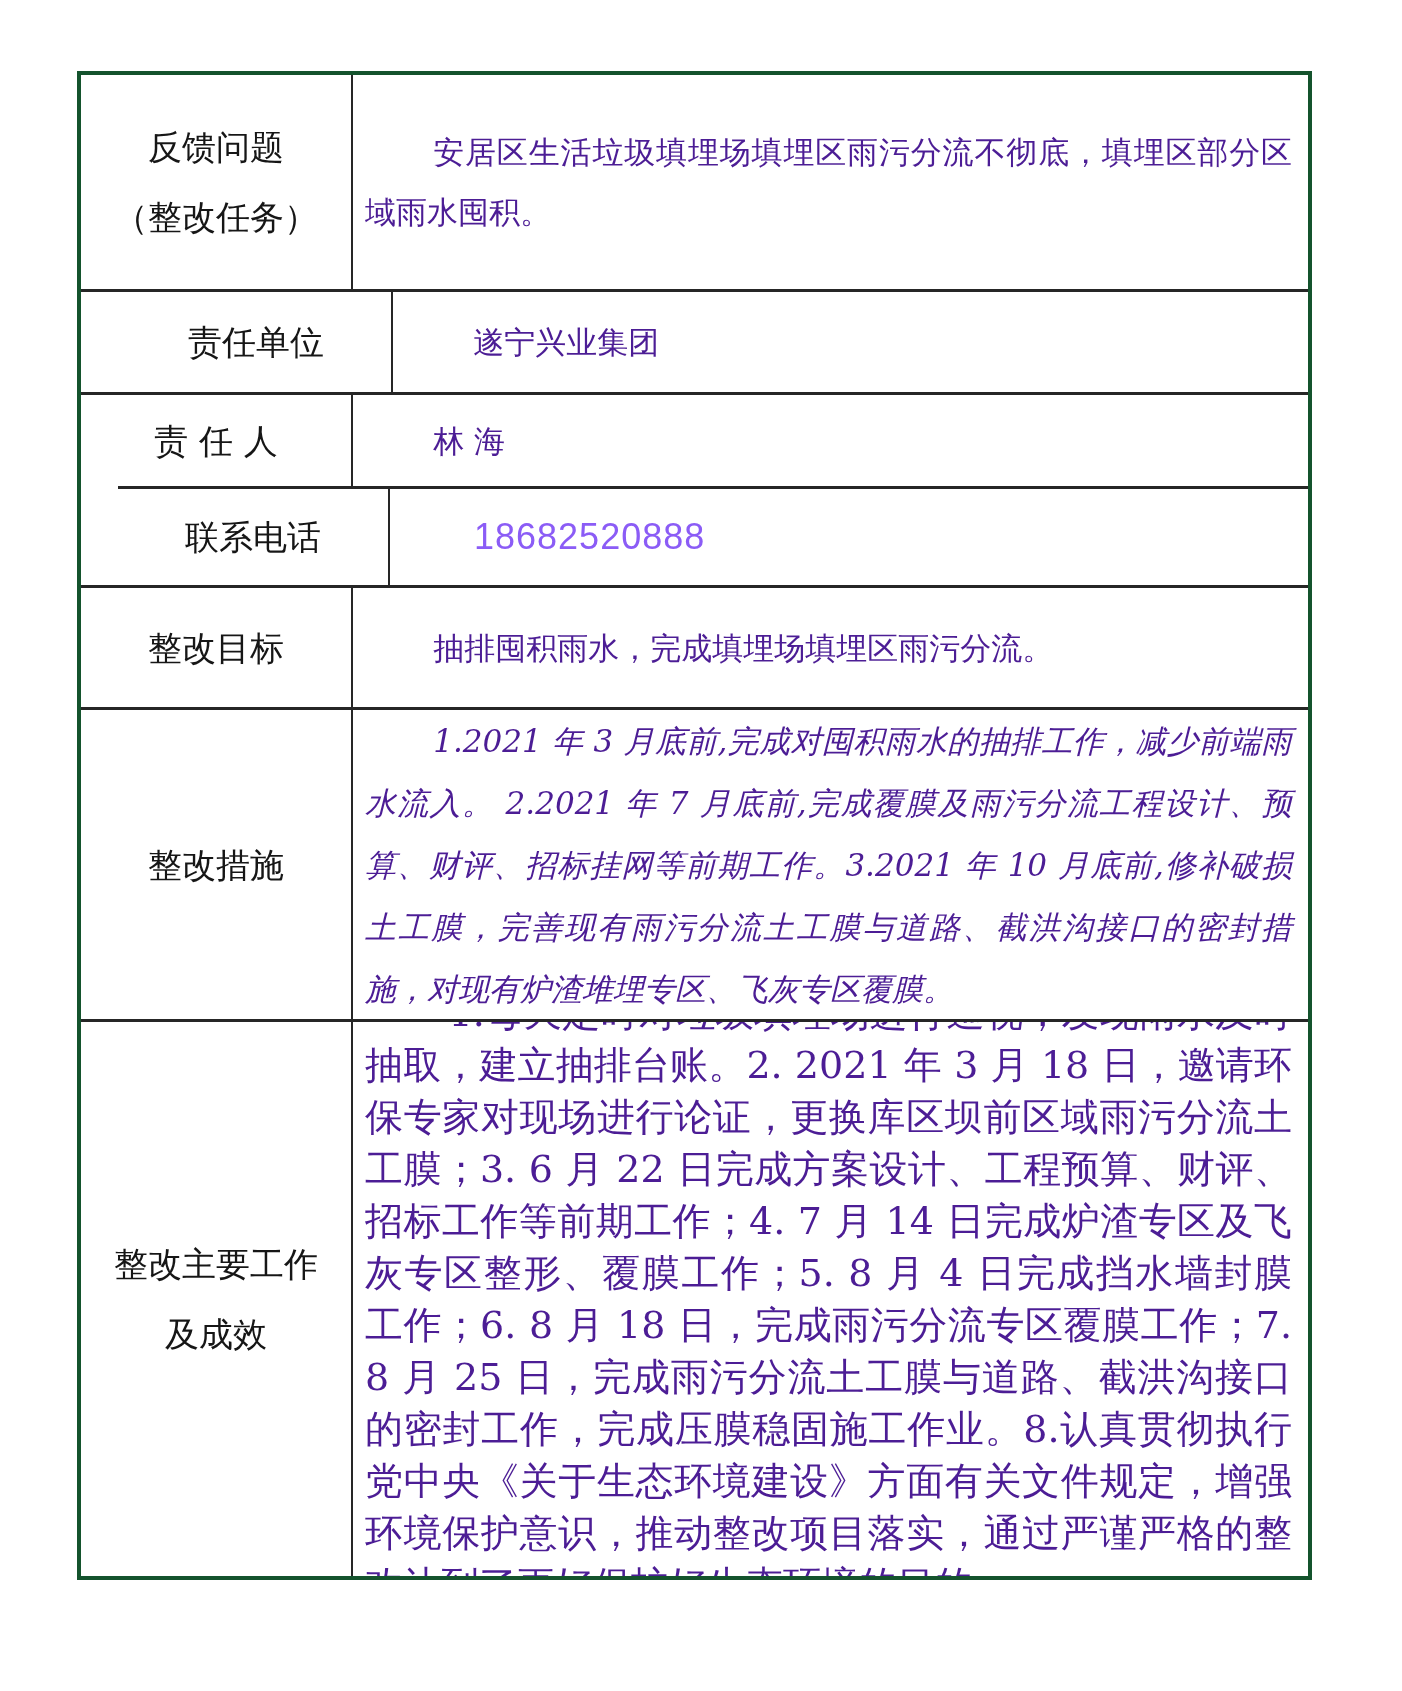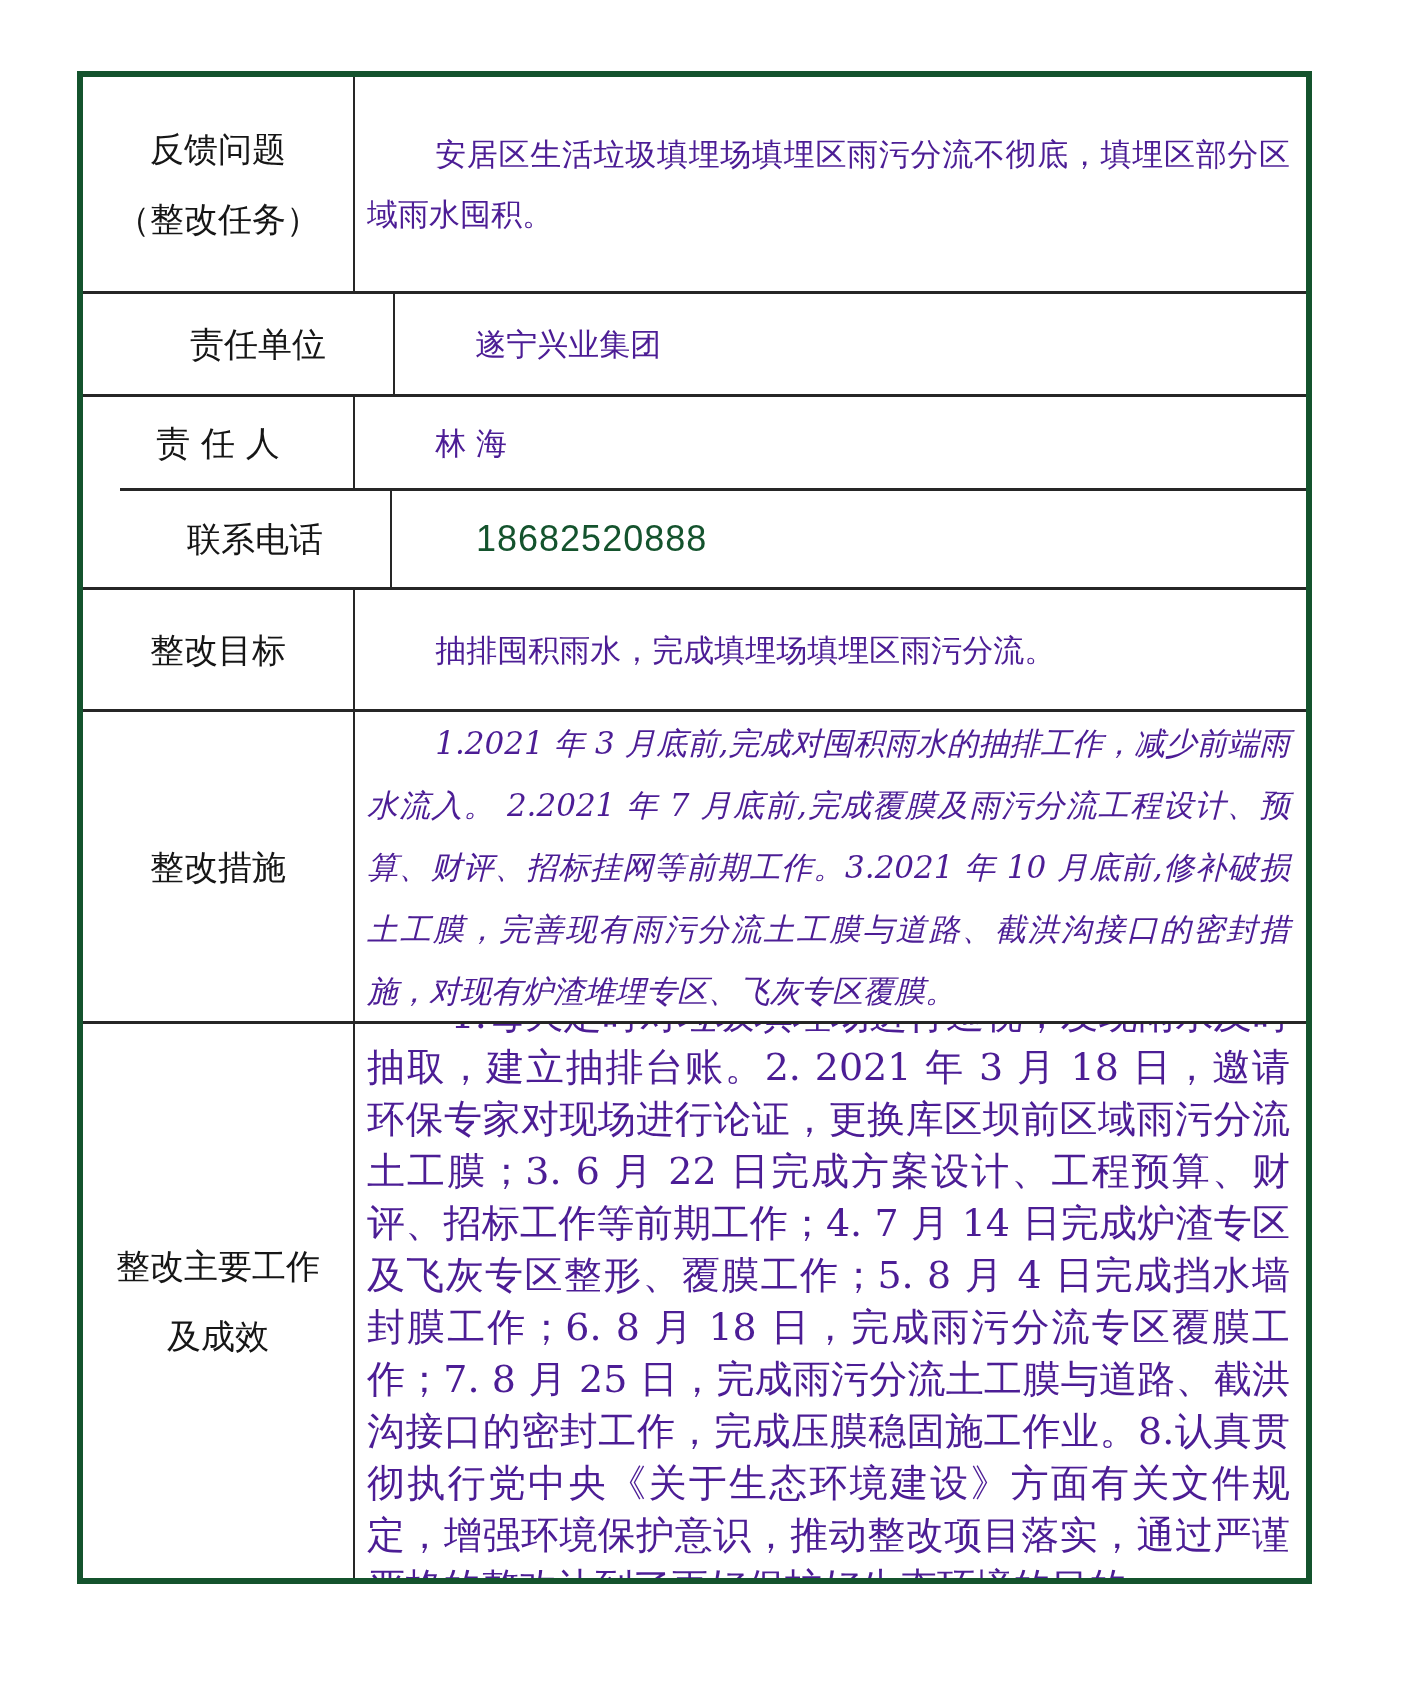--- a/index.html
+++ b/index.html
@@ -14,21 +14,21 @@
     background: #ffffff;
     overflow: hidden;
     font-family: "DejaVu Serif", serif;
     color: #1c1c1c;
   }
   .doc-table {
     position: absolute;
     left: 77px;
     top: 71px;
     width: 1235px;
-    border: 6px solid #14532d;
+    border: 4px solid #14532d;
     box-sizing: border-box;
     background: #ffffff;
   }
   .row {
     display: flex;
     box-sizing: border-box;
     border-top: 3px solid #262626;
   }
   .row:first-child { border-top: none; }
   .cell-label {
@@ -72,21 +72,21 @@
   .r6 { height: 312px; }
   .r7 { height: 557px; }
   .r6 .value-text { line-height: 62px; font-style: italic; }
   .r7 .value-text { font-size: 38px; line-height: 52px; }
   .phone-text {
     font-family: "Liberation Sans", sans-serif;
     font-size: 36px;
     letter-spacing: 1px;
     text-indent: 2.0em;
     text-align: left;
-    color: #14532d;
+    color: #8b5cf6;
   }
 </style>
 </head>
 <body>
 
 <div class="page">
   <div class="doc-table">
 
     <div class="row r1">
       <div class="cell-label">

